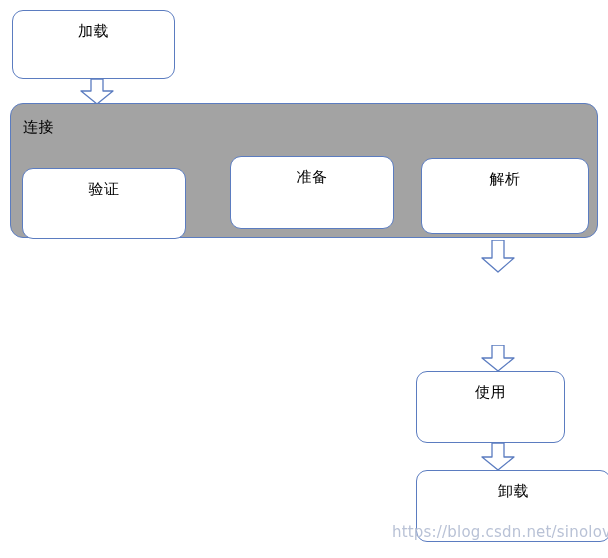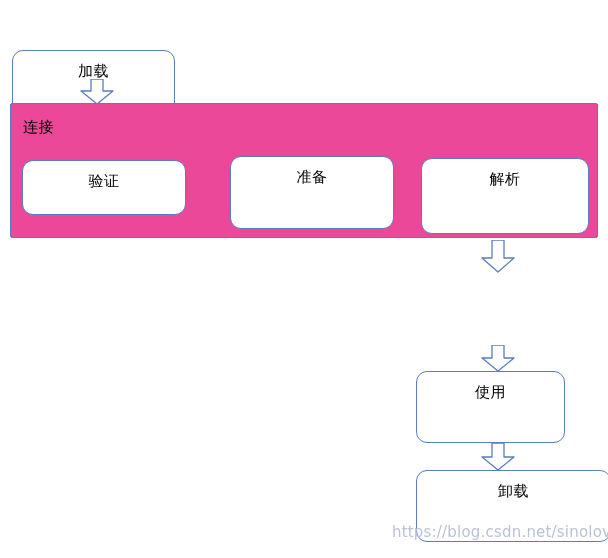--- a/index.html
+++ b/index.html
@@ -36,23 +36,23 @@
   }
   
   .node.cap > .label {
     padding-top: 12px;
   }
 
   
   .group {
     position: absolute;
     box-sizing: border-box;
-    background: #ec4899;
+    background: #a3a3a3;
     border: 1.3px solid #5b7cc0;
-    border-radius: 2px;
+    border-radius: 13px;
     text-decoration: underline;
   }
   .group > .group-label {
     position: absolute;
     left: 12px;
     top: 15px;
     color: #000000;
     font-size: 15px;
     line-height: 17px;
     letter-spacing: 0.5px;
@@ -74,34 +74,34 @@
     letter-spacing: 0.2px;
     white-space: nowrap;
     font-family: "DejaVu Sans", "Liberation Sans", sans-serif;
   }
 </style>
 </head>
 <body>
 
 <div id="canvas">
 
-  <div class="node cap" style="left:12px; top:10px; width:163px; height:69px;margin-top:40px;">
+  <div class="node cap" style="left:12px; top:10px; width:163px; height:69px;">
     <span class="label">加载</span>
   </div>
 
   <div class="arrow" style="left:80px; top:79px;">
     <svg width="34" height="26" viewBox="0 0 34 26">
       <polygon points="11,0 23,0 23,12 33,12 17,25 1,12 11,12" fill="#ffffff" stroke="#5b7cc0" stroke-width="1.3" stroke-linejoin="round"></polygon>
     </svg>
   </div>
 
   <div class="group" style="left:10px; top:103px; width:588px; height:135px;">
     <span class="group-label">连接</span>
 
-    <div class="node cap" style="left:11px; top:56px; width:164px; height:55px;">
+    <div class="node cap" style="left:11px; top:64px; width:164px; height:71px;">
       <span class="label">验证</span>
     </div>
 
     <div class="node cap" style="left:410px; top:54px; width:168px; height:76px;">
       <span class="label">解析</span>
     </div>
 
     <div class="node cap" style="left:219px; top:52px; width:164px; height:73px;">
       <span class="label">准备</span>
     </div>

